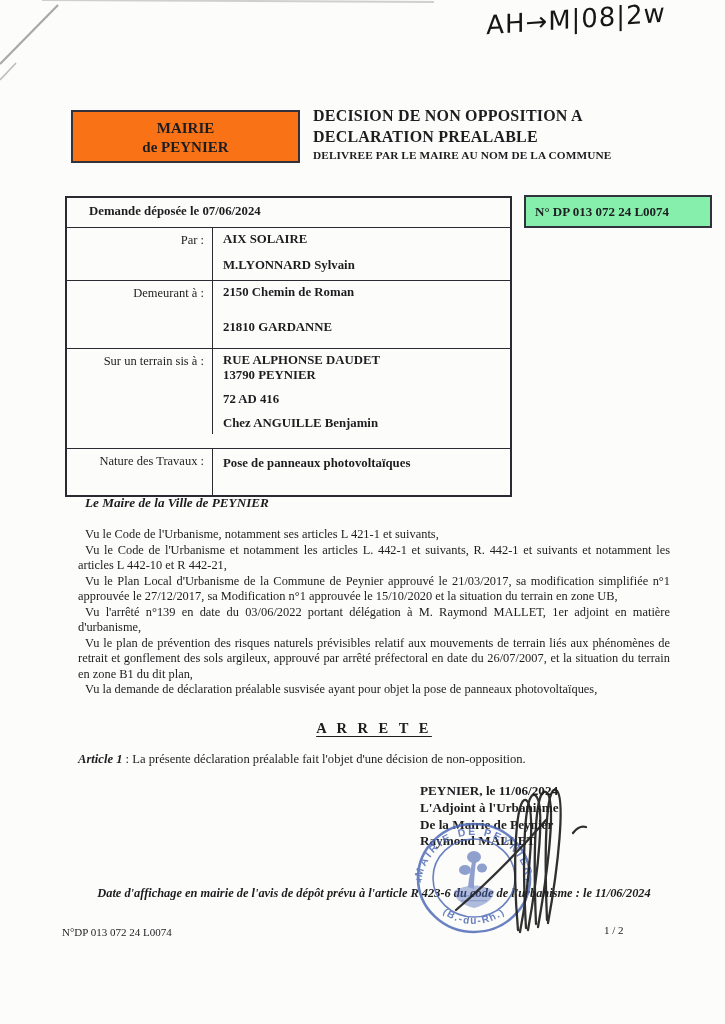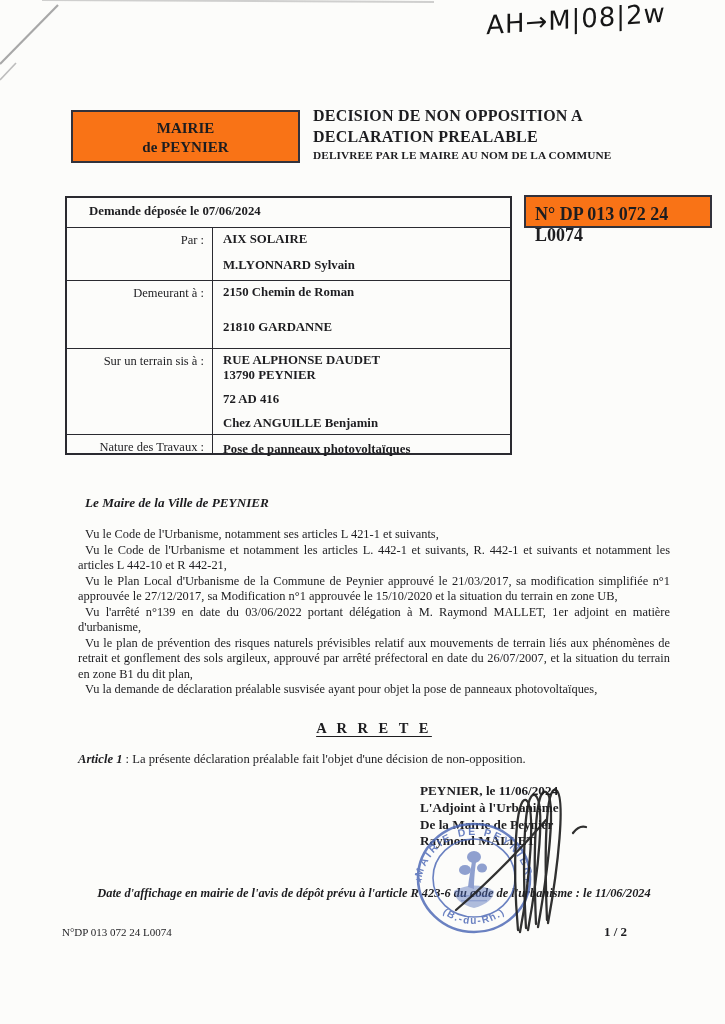--- a/index.html
+++ b/index.html
@@ -21,51 +21,51 @@
   .mairie-box{
     position:absolute;left:71px;top:110px;width:229px;height:53px;box-sizing:border-box;
     background:#f97316;border:2px solid #32323c;
     text-align:center;font-weight:bold;font-size:15px;line-height:19px;padding-top:7px;
   }
   .title-block{position:absolute;left:313px;top:106px;width:404px;}
   .title-line{font-weight:bold;font-size:16px;line-height:20.5px;letter-spacing:.2px;}
   .subtitle-line{font-weight:bold;font-size:11.3px;margin-top:2px;letter-spacing:.1px;}
   .dossier-box{
     position:absolute;left:524px;top:195px;width:188px;height:33px;box-sizing:border-box;
-    background:#f97316;border:2px solid #32323c;
-    font-weight:bold;font-size:18px;padding:7px 0 0 9px;
+    background:#86efac;border:2px solid #32323c;
+    font-weight:bold;font-size:13px;padding:7px 0 0 9px;
   }
   
   .app-table{
     position:absolute;left:65px;top:196px;width:447px;box-sizing:border-box;
     border:2px solid #2a2a30;font-size:12.5px;
   }
   .t-row{display:flex;border-top:1.5px solid #2a2a30;box-sizing:border-box;}
   .t-row.first{border-top:none;padding-left:14px;}
   .t-full{padding:6px 8px 0 8px;font-weight:bold;font-size:12.8px;height:29px;box-sizing:border-box;width:100%;}
   .t-label{width:145px;box-sizing:border-box;padding:5px 8px 0 4px;text-align:right;}
   .t-value{flex:1;border-left:1.5px solid #2a2a30;box-sizing:border-box;padding:4px 8px 0 10px;font-weight:bold;font-size:12.8px;}
-  .h-par{height:53px;} .h-dem{height:68px;} .h-ter{height:86px;} .h-nat{height:19px;}
+  .h-par{height:53px;} .h-dem{height:68px;} .h-ter{height:86px;} .h-nat{height:47px;margin-top:14px;}
   .vline{margin:0;} .mt11{margin-top:11px;} .mt20{margin-top:20px;} .mt9{margin-top:9px;} .mt3{margin-top:3px;} .tight{line-height:15px;}
   
   .salutation{position:absolute;left:85px;top:495px;font-weight:bold;font-size:13.2px;font-style:italic;}
   .recitals{position:absolute;left:78px;top:527px;width:592px;font-size:12.4px;line-height:15.5px;text-align:justify;}
   .recitals p{margin:0;text-indent:7px;}
   .arrete-wrap{position:absolute;left:78px;top:719px;width:592px;text-align:center;}
   .arrete{font-weight:bold;font-size:14.5px;letter-spacing:3.5px;text-decoration:underline;text-underline-offset:3px;}
   .article{position:absolute;left:78px;top:752px;width:592px;font-size:12.6px;}
   .article .lbl{font-weight:bold;font-style:italic;}
   
   .sig-block{position:absolute;left:420px;top:783px;font-weight:bold;font-size:13.2px;line-height:16.8px;z-index:1;}
   .stamp{position:absolute;left:408px;top:817px;z-index:2;opacity:.82;}
   .sig-ink{position:absolute;left:450px;top:780px;z-index:3;}
   
   .display-date{position:absolute;left:78px;top:886px;width:592px;text-align:center;font-weight:bold;font-style:italic;font-size:12.4px;z-index:1;}
   .footer-ref{position:absolute;left:62px;top:926px;font-size:11px;}
-  .footer-page{position:absolute;left:604px;top:924px;font-weight:bold;font-size:13px;}
+  .footer-page{position:absolute;left:604px;top:924px;font-weight:normal;font-size:11px;}
 </style>
 </head>
 <body>
 
 <div class="page">
 
   <div class="top-edge"></div>
   <svg class="corner-fold" width="120" height="120">
     <path d="M0,64 L58,5" stroke="#a8a8a8" stroke-width="2.2" fill="none"></path>
     <path d="M0,80 L16,63" stroke="#bdbdbd" stroke-width="1.6" fill="none"></path>

